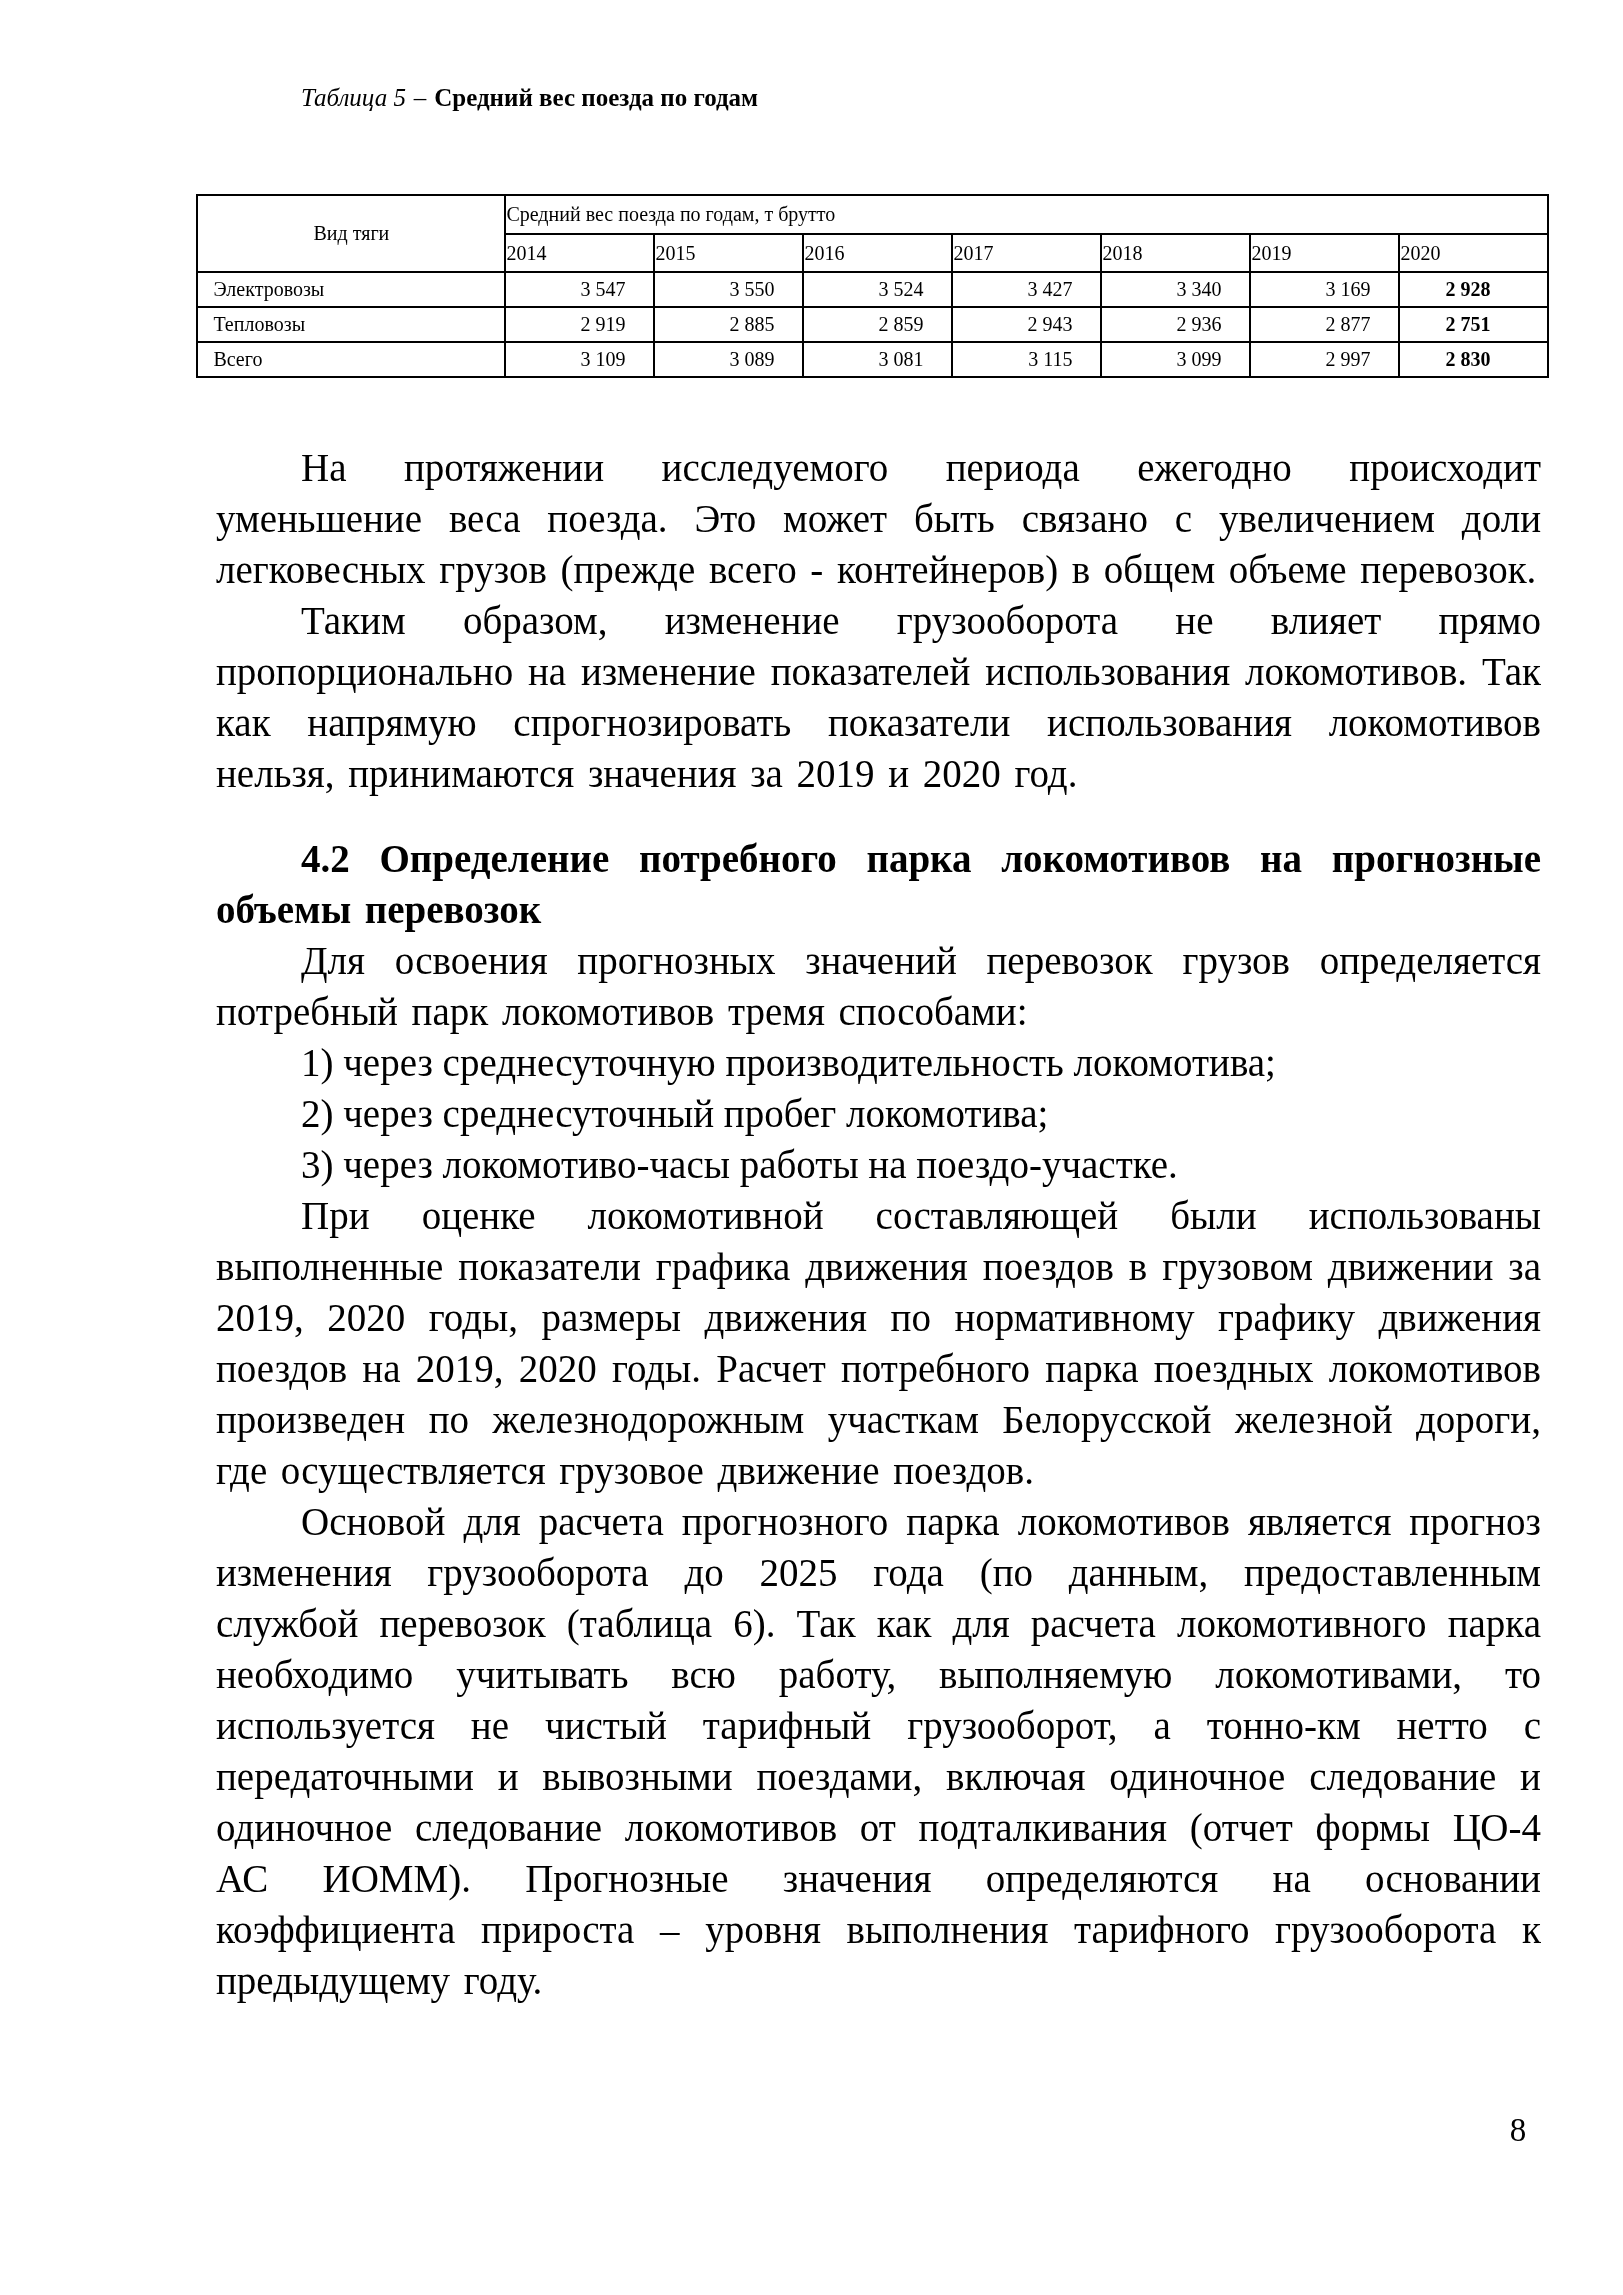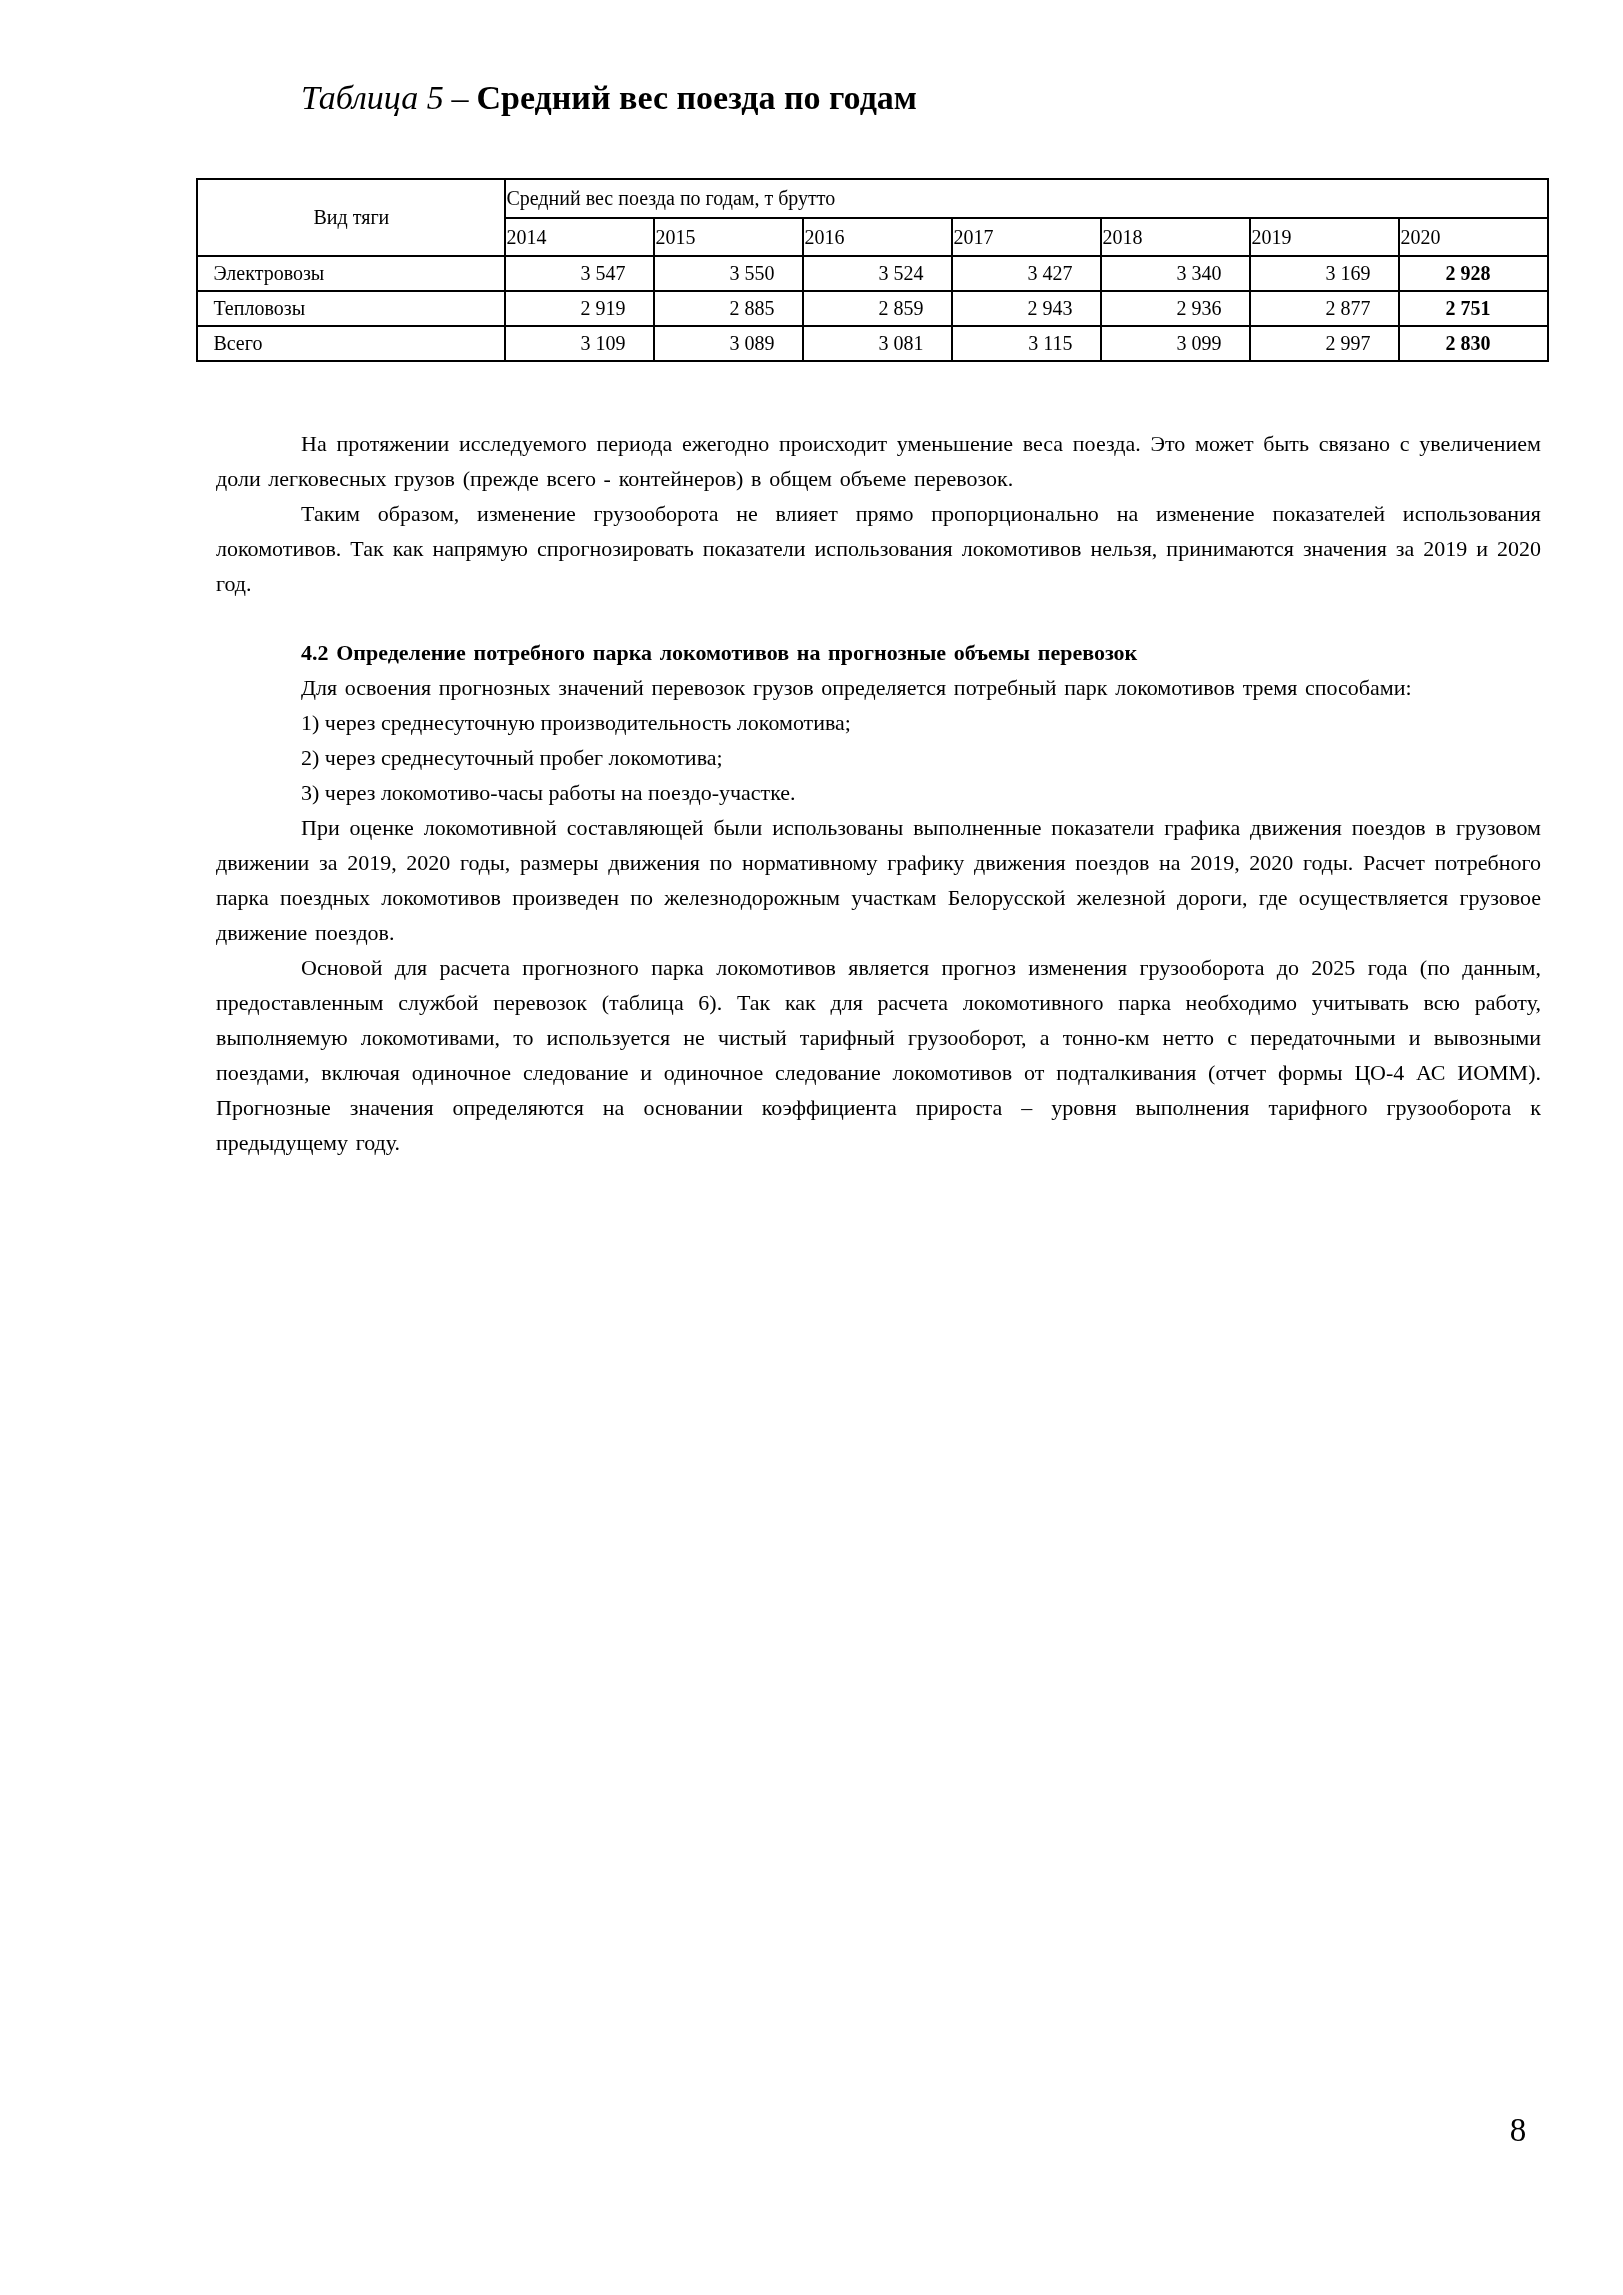--- a/index.html
+++ b/index.html
@@ -15,24 +15,24 @@
     overflow: hidden;
   }
   .content {
     position: absolute;
     left: 216px;
     top: 77px;
     width: 1325px;
   }
   
   .caption {
-    font-size: 34px;
+    font-size: 25px;
     line-height: 41px;
     text-indent: 85px;
-    margin-bottom: 60px;
+    margin-bottom: 76px;
     white-space: nowrap;
   }
   .cap-prefix { font-style: italic; }
   .cap-dash { padding: 0 7.9px; }
   .cap-title { font-weight: bold; }
   
   table.weights {
     border-collapse: collapse;
     table-layout: fixed;
     margin-left: -19.6px;
@@ -45,21 +45,21 @@
     vertical-align: middle;
     overflow: hidden;
   }
   td.head-label { text-align: center; }
   td.head-group { height: 39px; text-align: left; }
   td.head-year  { height: 38px; }
   td.row-label  { height: 35px; text-align: left; padding-left: 15px; }
   td.val        { height: 35px; text-align: right; padding-right: 28px; }
   td.val-last   { text-align: center; font-weight: bold; padding-right: 12px; }
   
-  .body-text { font-size: 22px; line-height: 35px; text-align: justify; }
+  .body-text { font-size: 39px; line-height: 51px; text-align: justify; }
   .para { text-indent: 85px; word-spacing: 0.10em; }
   .heading { font-weight: bold; margin-top: 34px; word-spacing: 0.10em; }
   .list-item { text-indent: 85px; }
   .page-number {
     position: absolute;
     left: 1495px;
     top: 2111px;
     width: 46px;
     text-align: center;
     font-size: 33px;

